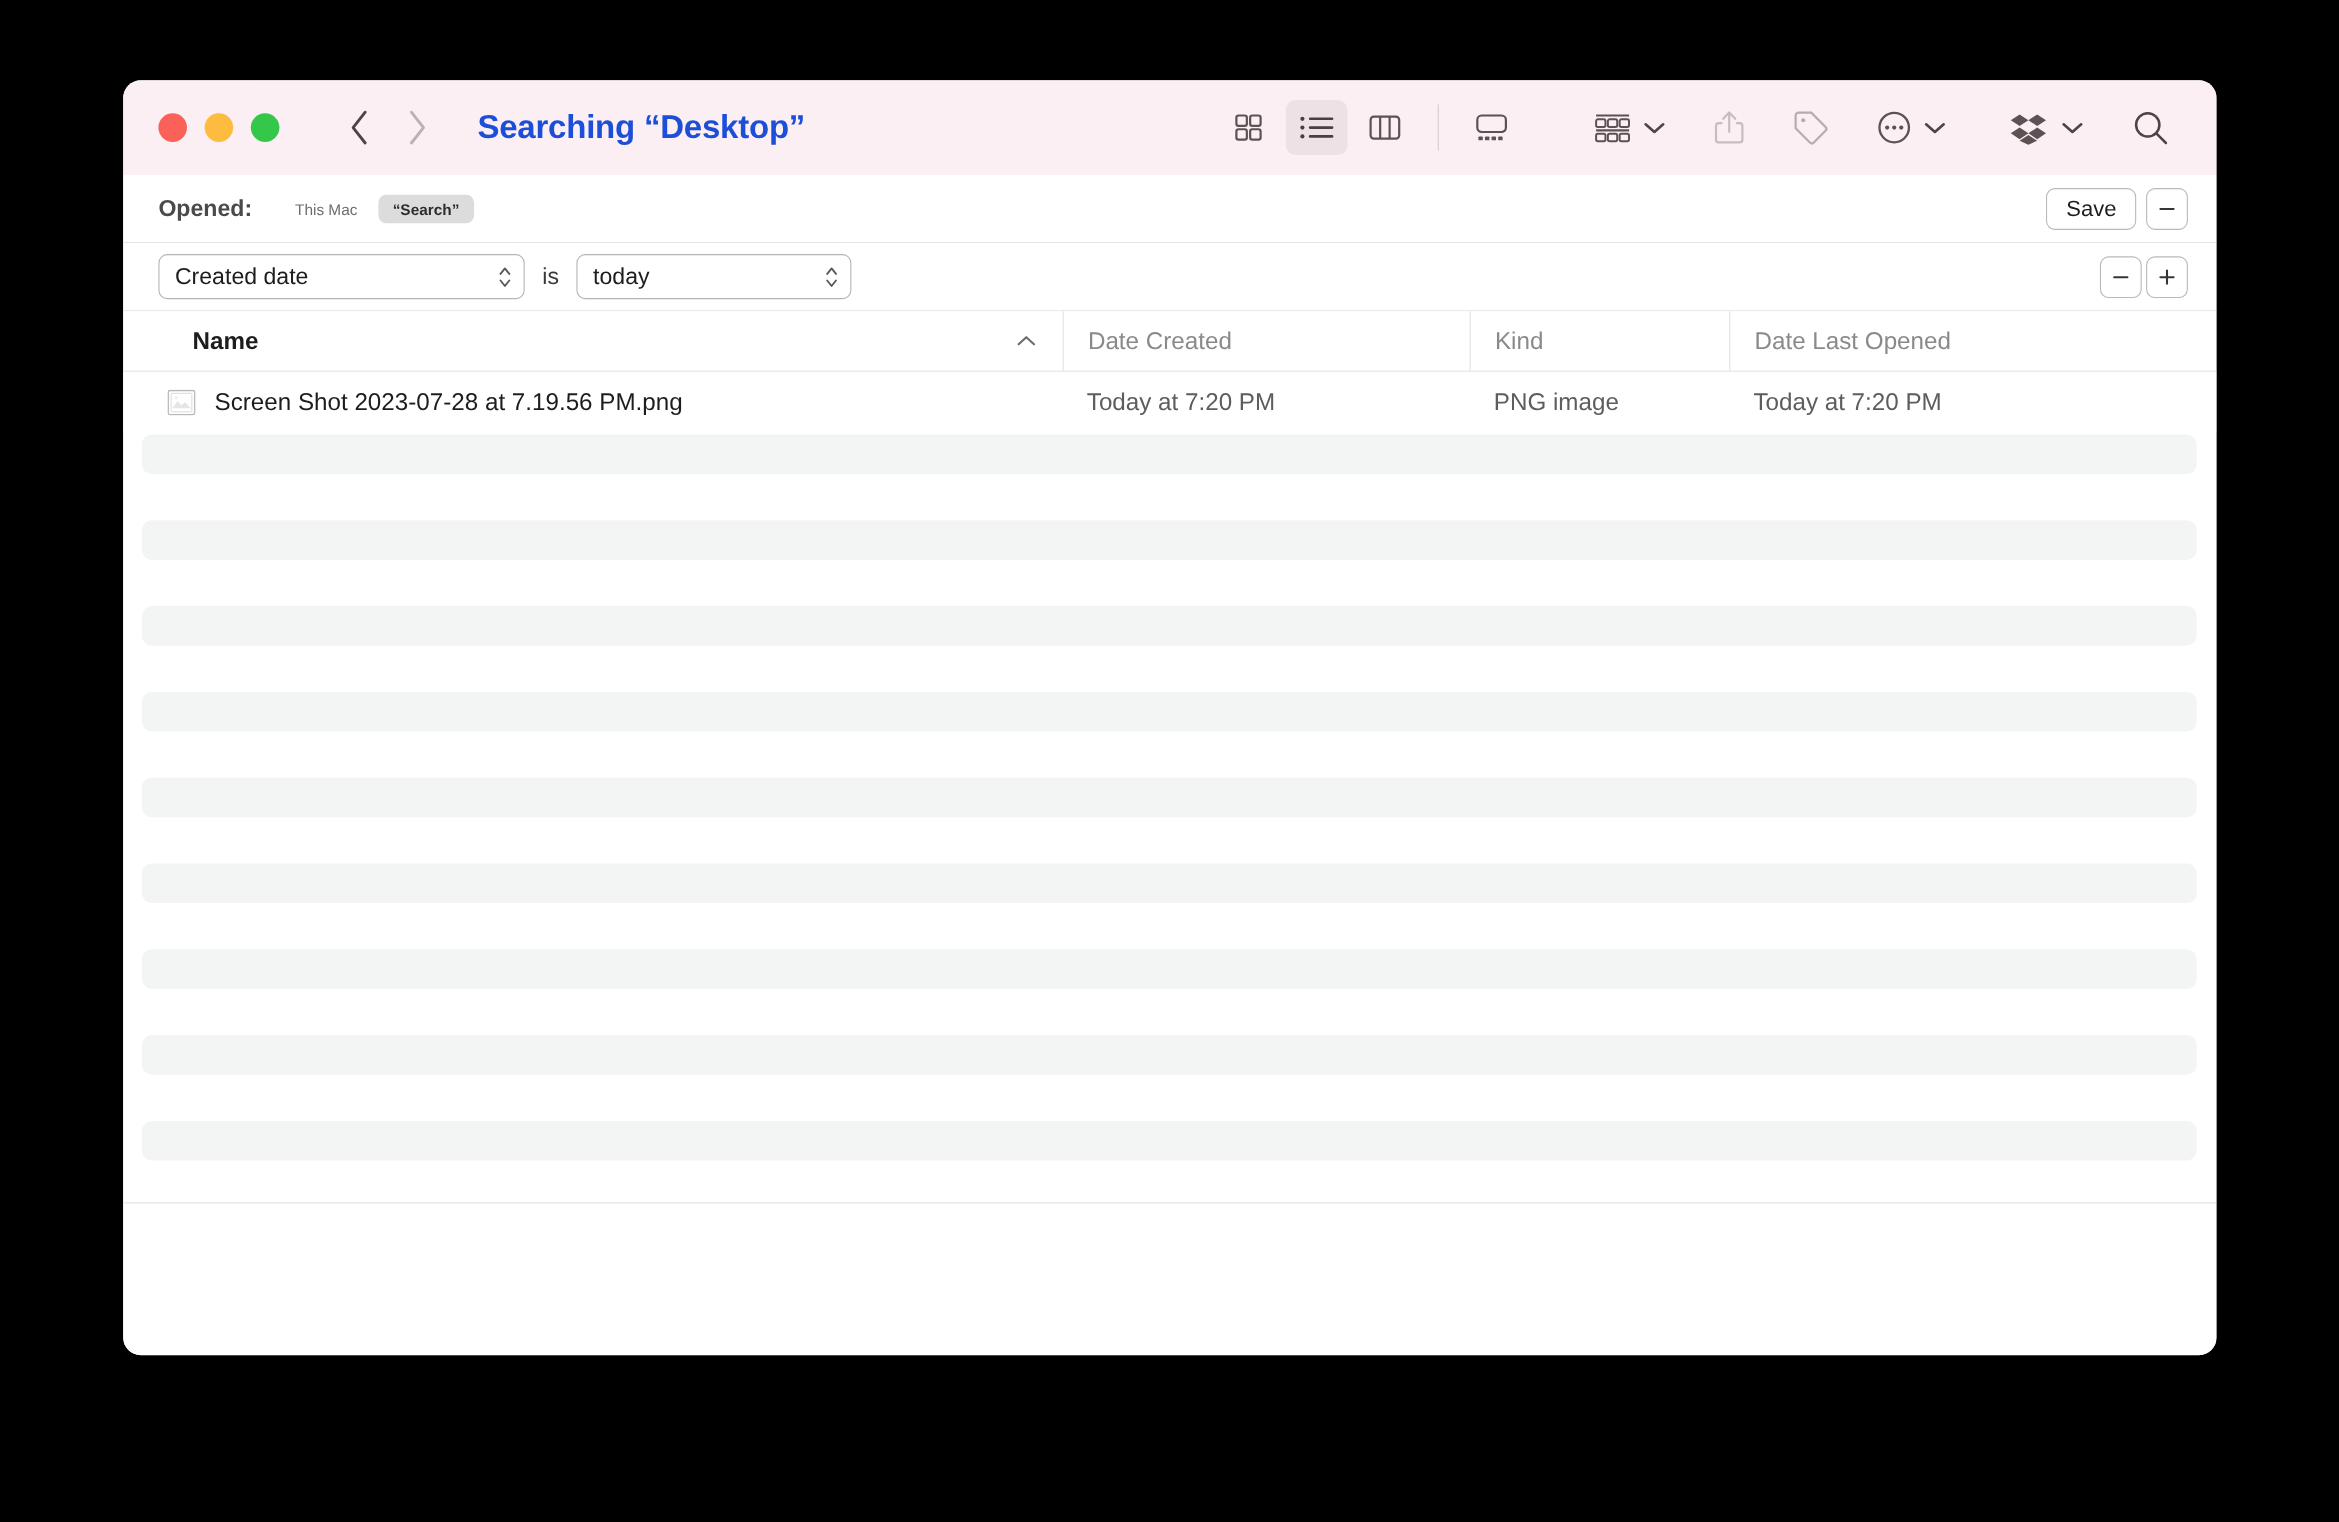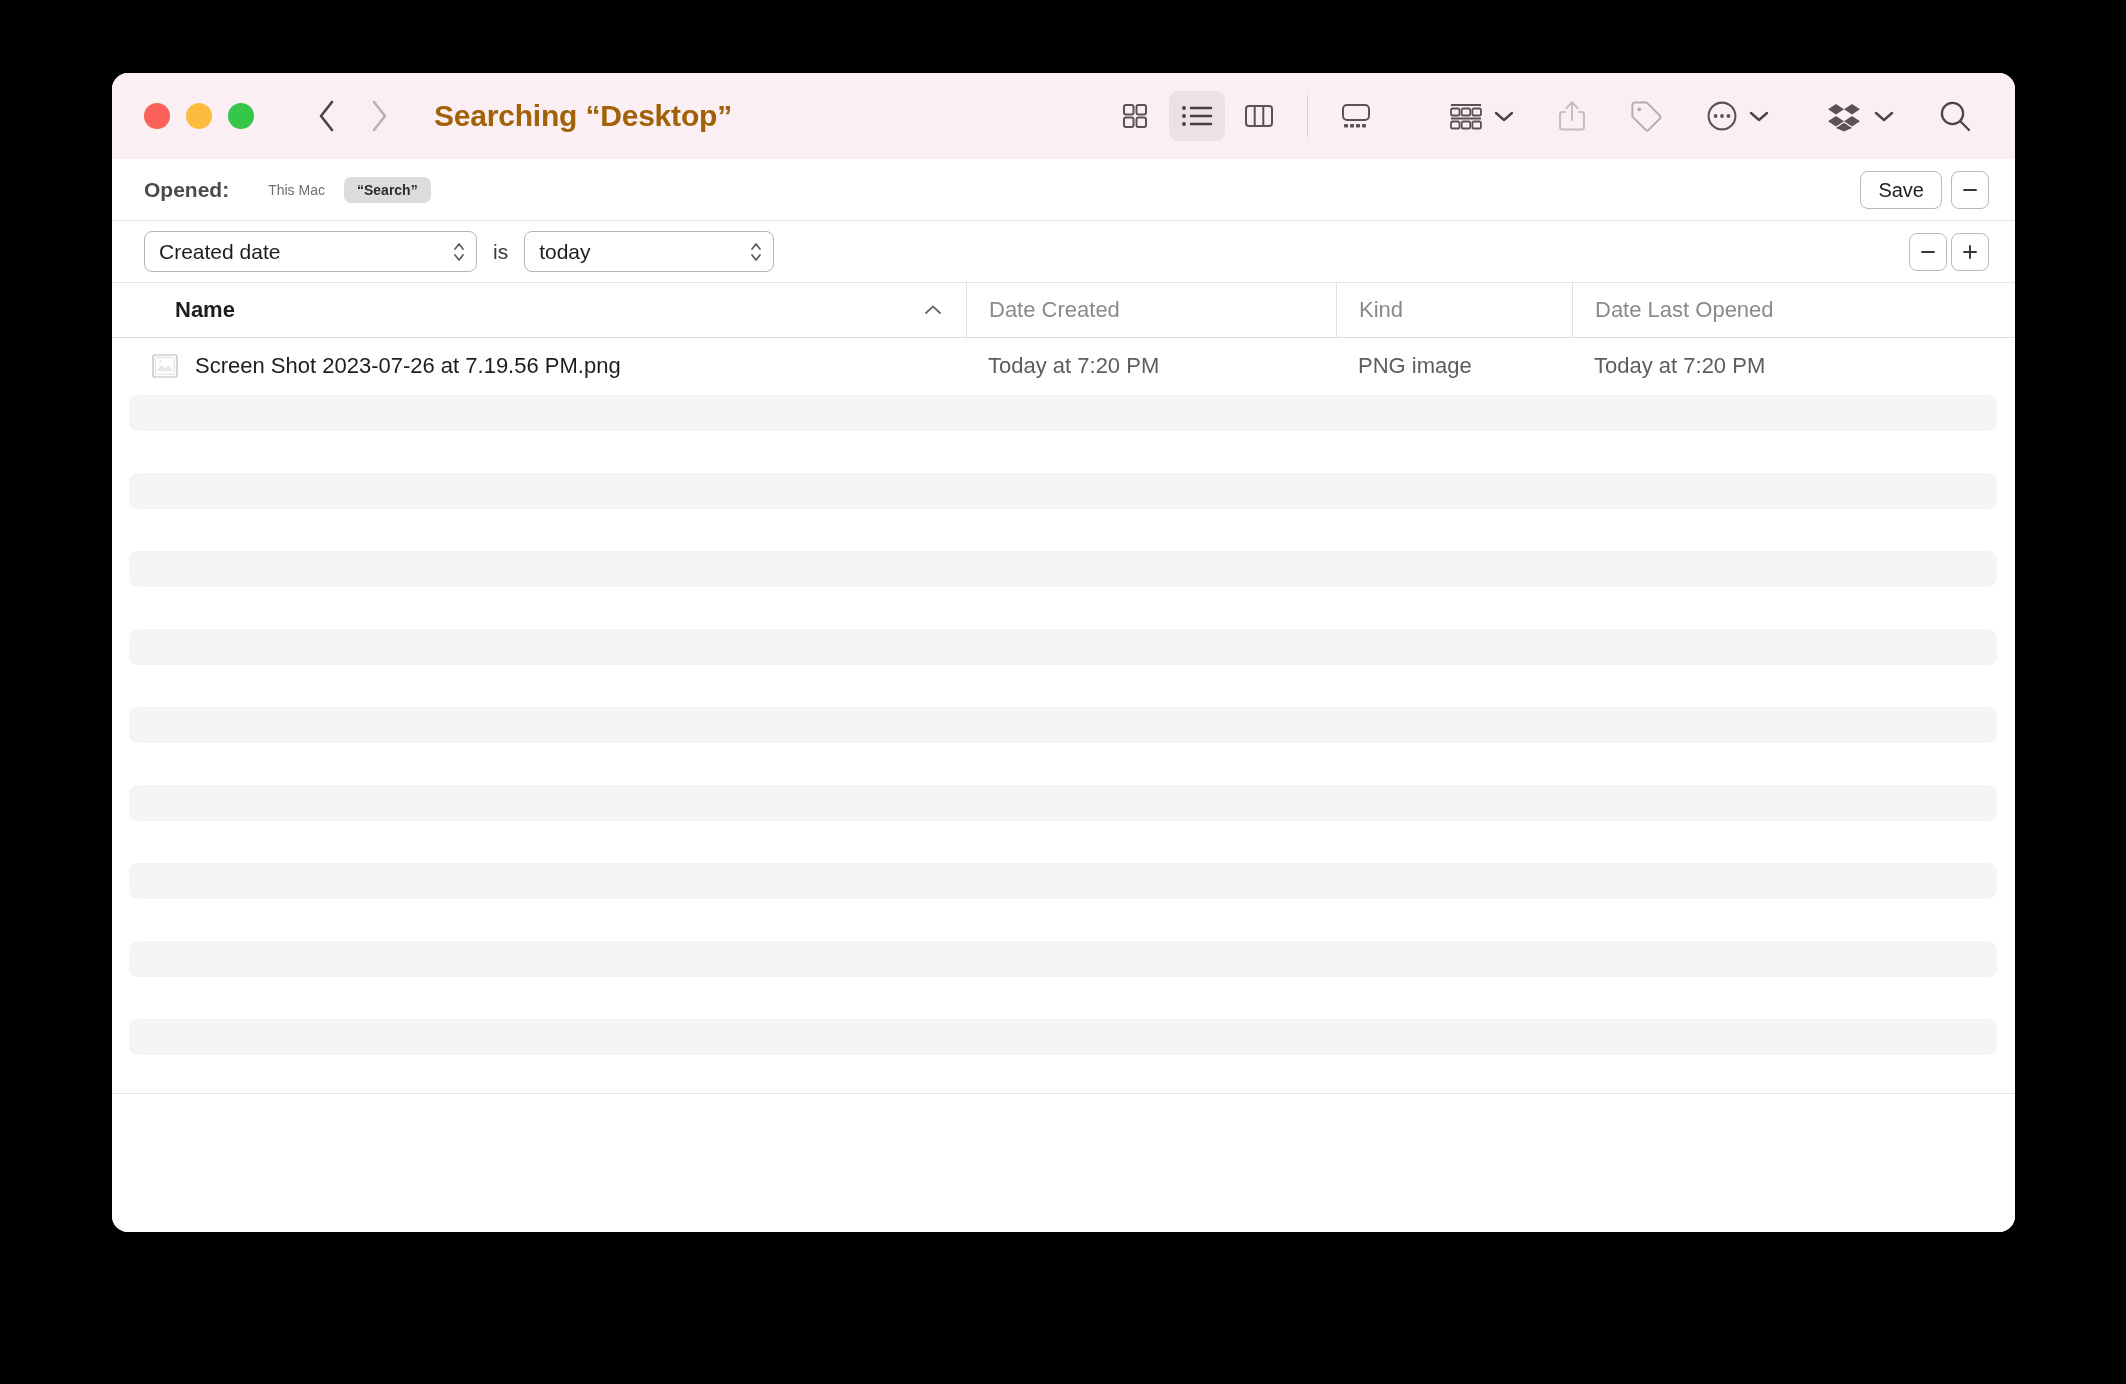--- a/index.html
+++ b/index.html
@@ -57,21 +57,21 @@
   }
   .chev {
     width: 22px; height: 34px;
     display: block;
   }
 
   .window-title {
     margin-left: 44px;
     font-size: 30px;
     font-weight: bold;
-    color: #a16207;
+    color: #1d4ed8;
     letter-spacing: -0.2px;
     white-space: nowrap;
     text-align: center;
   }
 
   .toolbar-right {
     margin-left: auto;
     display: flex;
     align-items: center;
     height: 100%;
@@ -518,21 +518,21 @@
   <div class="list-area">
 
     <div class="file-row">
       <div class="cell name">
         <svg class="file-icon" viewBox="0 0 26 24">
           <rect x="1" y="1" width="24" height="22" rx="1.6" fill="#fdfdfd" stroke="#b9b9b9" stroke-width="1.2"></rect>
           <rect x="3.6" y="3.6" width="18.8" height="16.8" rx="1" fill="#ffffff" stroke="#dcdcdc" stroke-width="0.9"></rect>
           <path d="M4.6 17.2 L9.4 10.6 L13 14.6 L16.2 11.4 L21.4 17.2 Z" fill="#e6e6e6"></path>
           <circle cx="8.2" cy="7.6" r="1.5" fill="#ededed"></circle>
         </svg>
-        <span>Screen Shot 2023-07-26 at 7.19.56 PM.png</span>
+        <span>Screen Shot 2023-07-28 at 7.19.56 PM.png</span>
       </div>
       <div class="cell created">Today at 7:20 PM</div>
       <div class="cell kind">PNG image</div>
       <div class="cell opened">Today at 7:20 PM</div>
     </div>
 
     <div class="stripes">
       <div class="stripe" style="top:2px;"></div>
       <div class="stripe" style="top:80px;"></div>
       <div class="stripe" style="top:158px;"></div>

